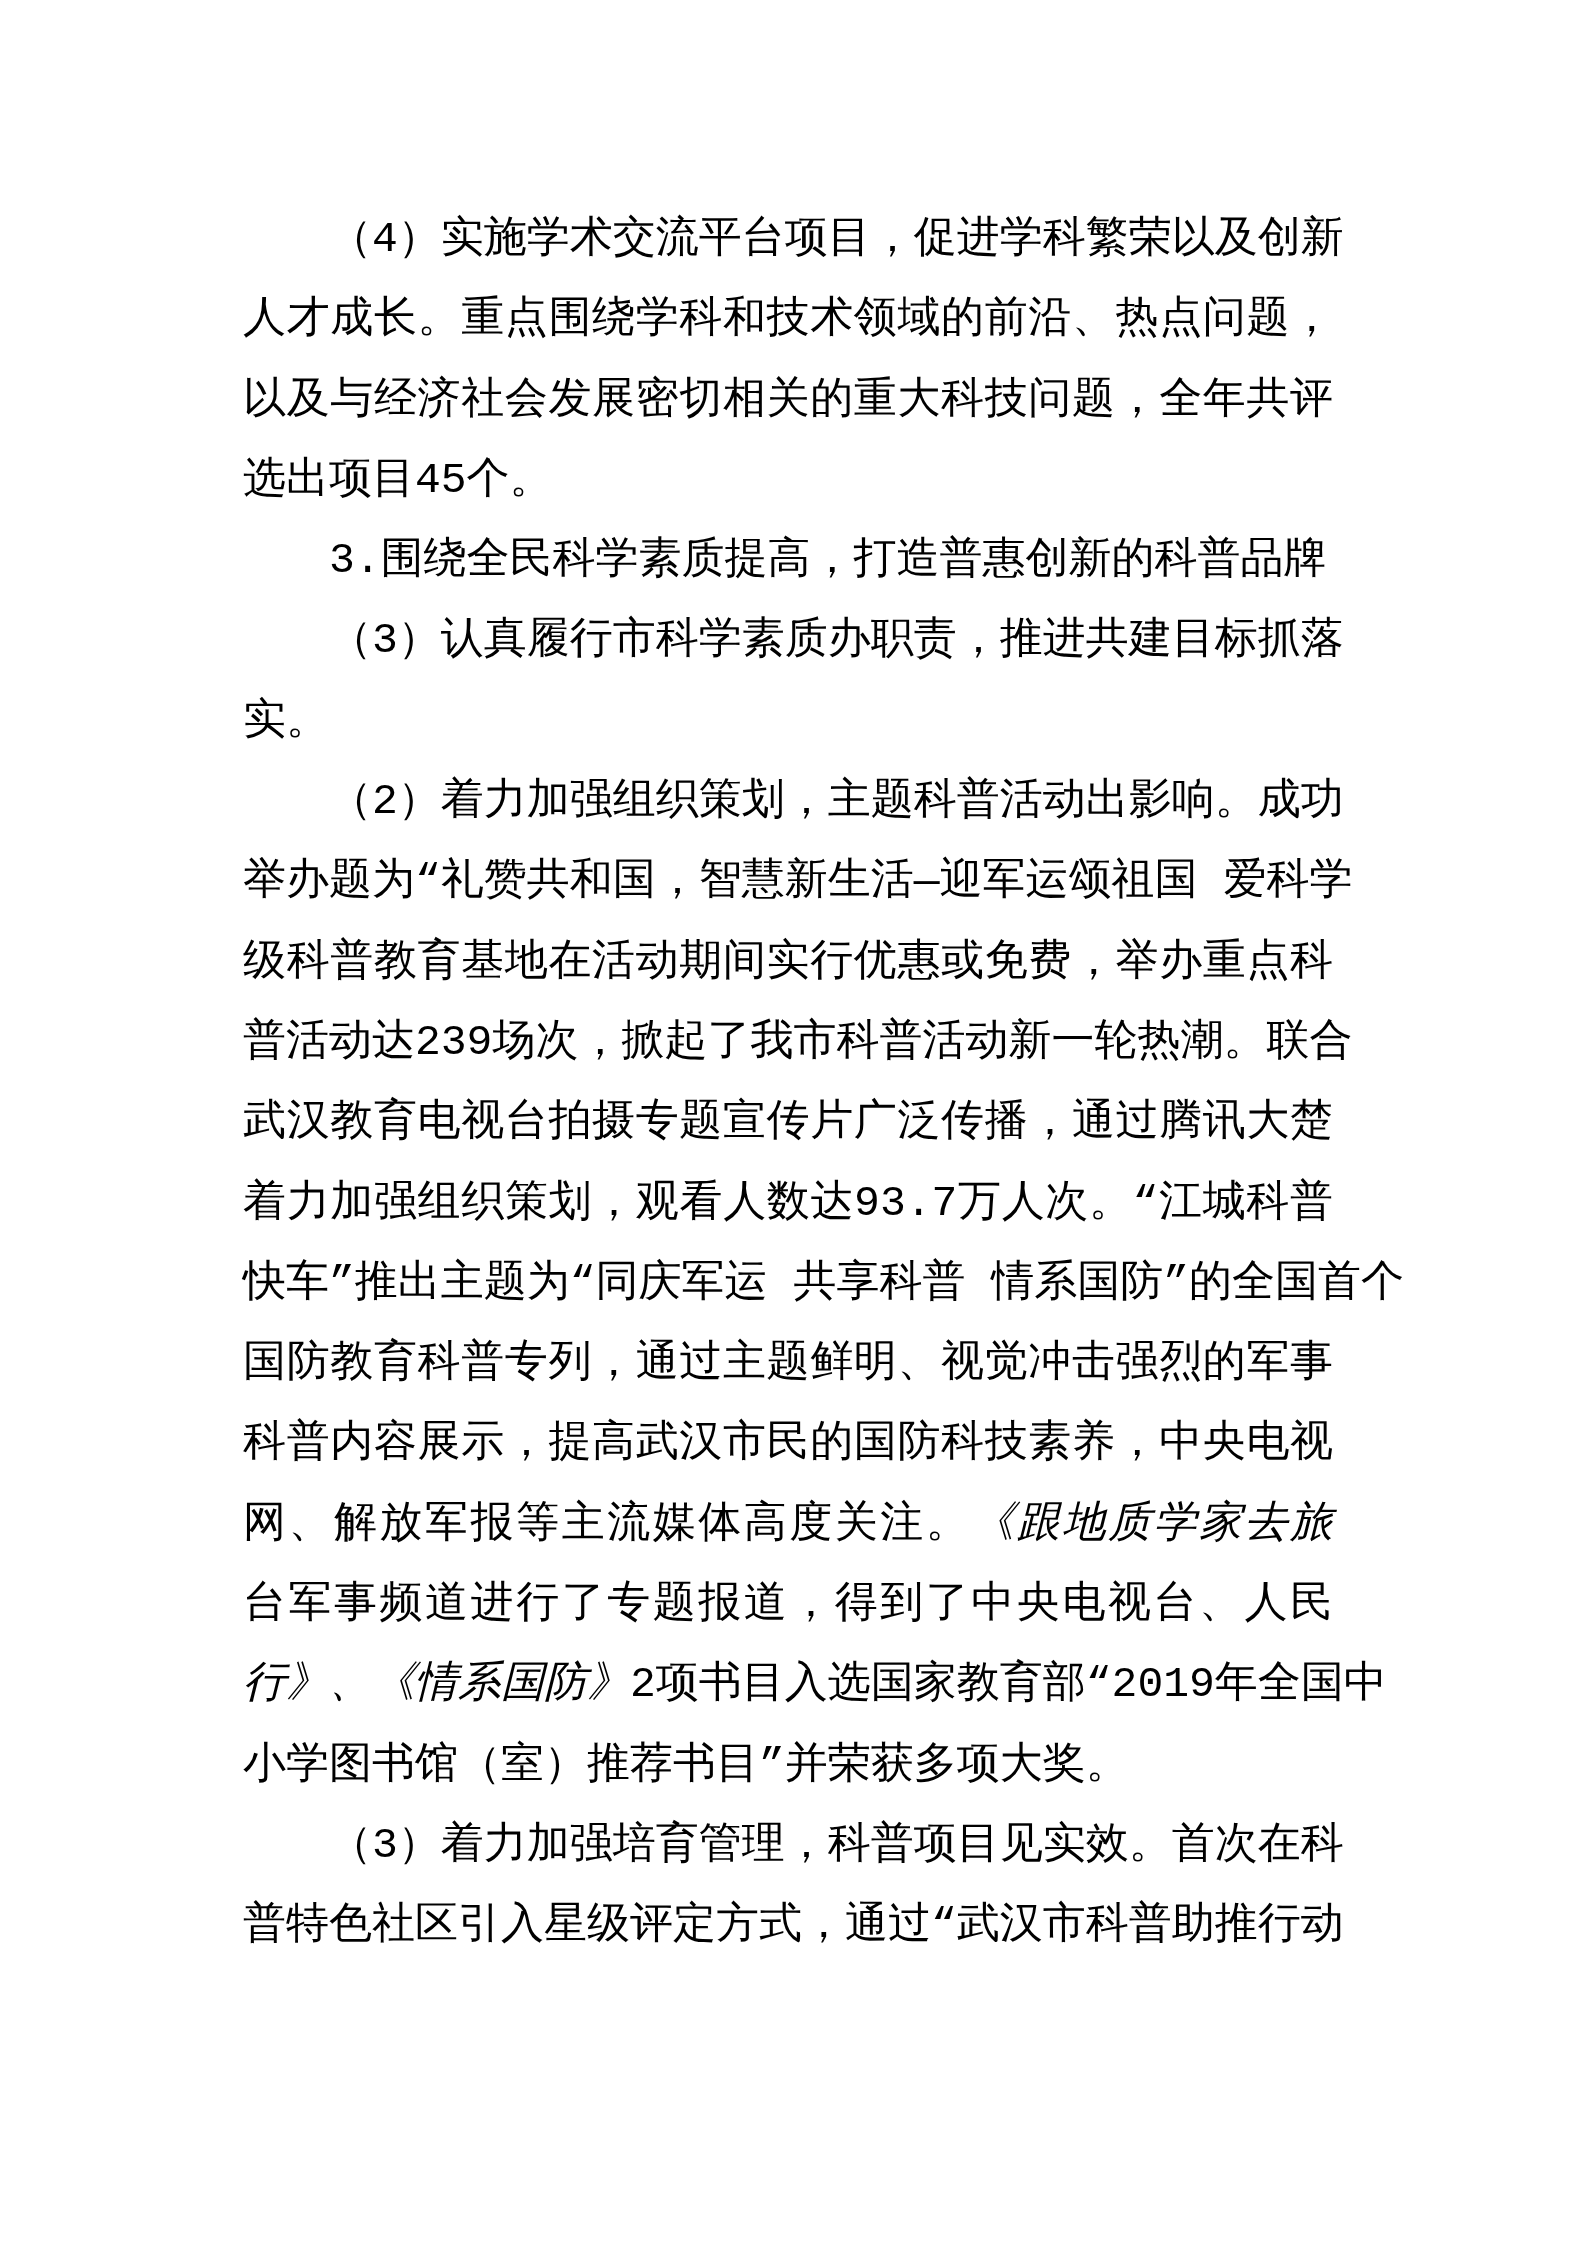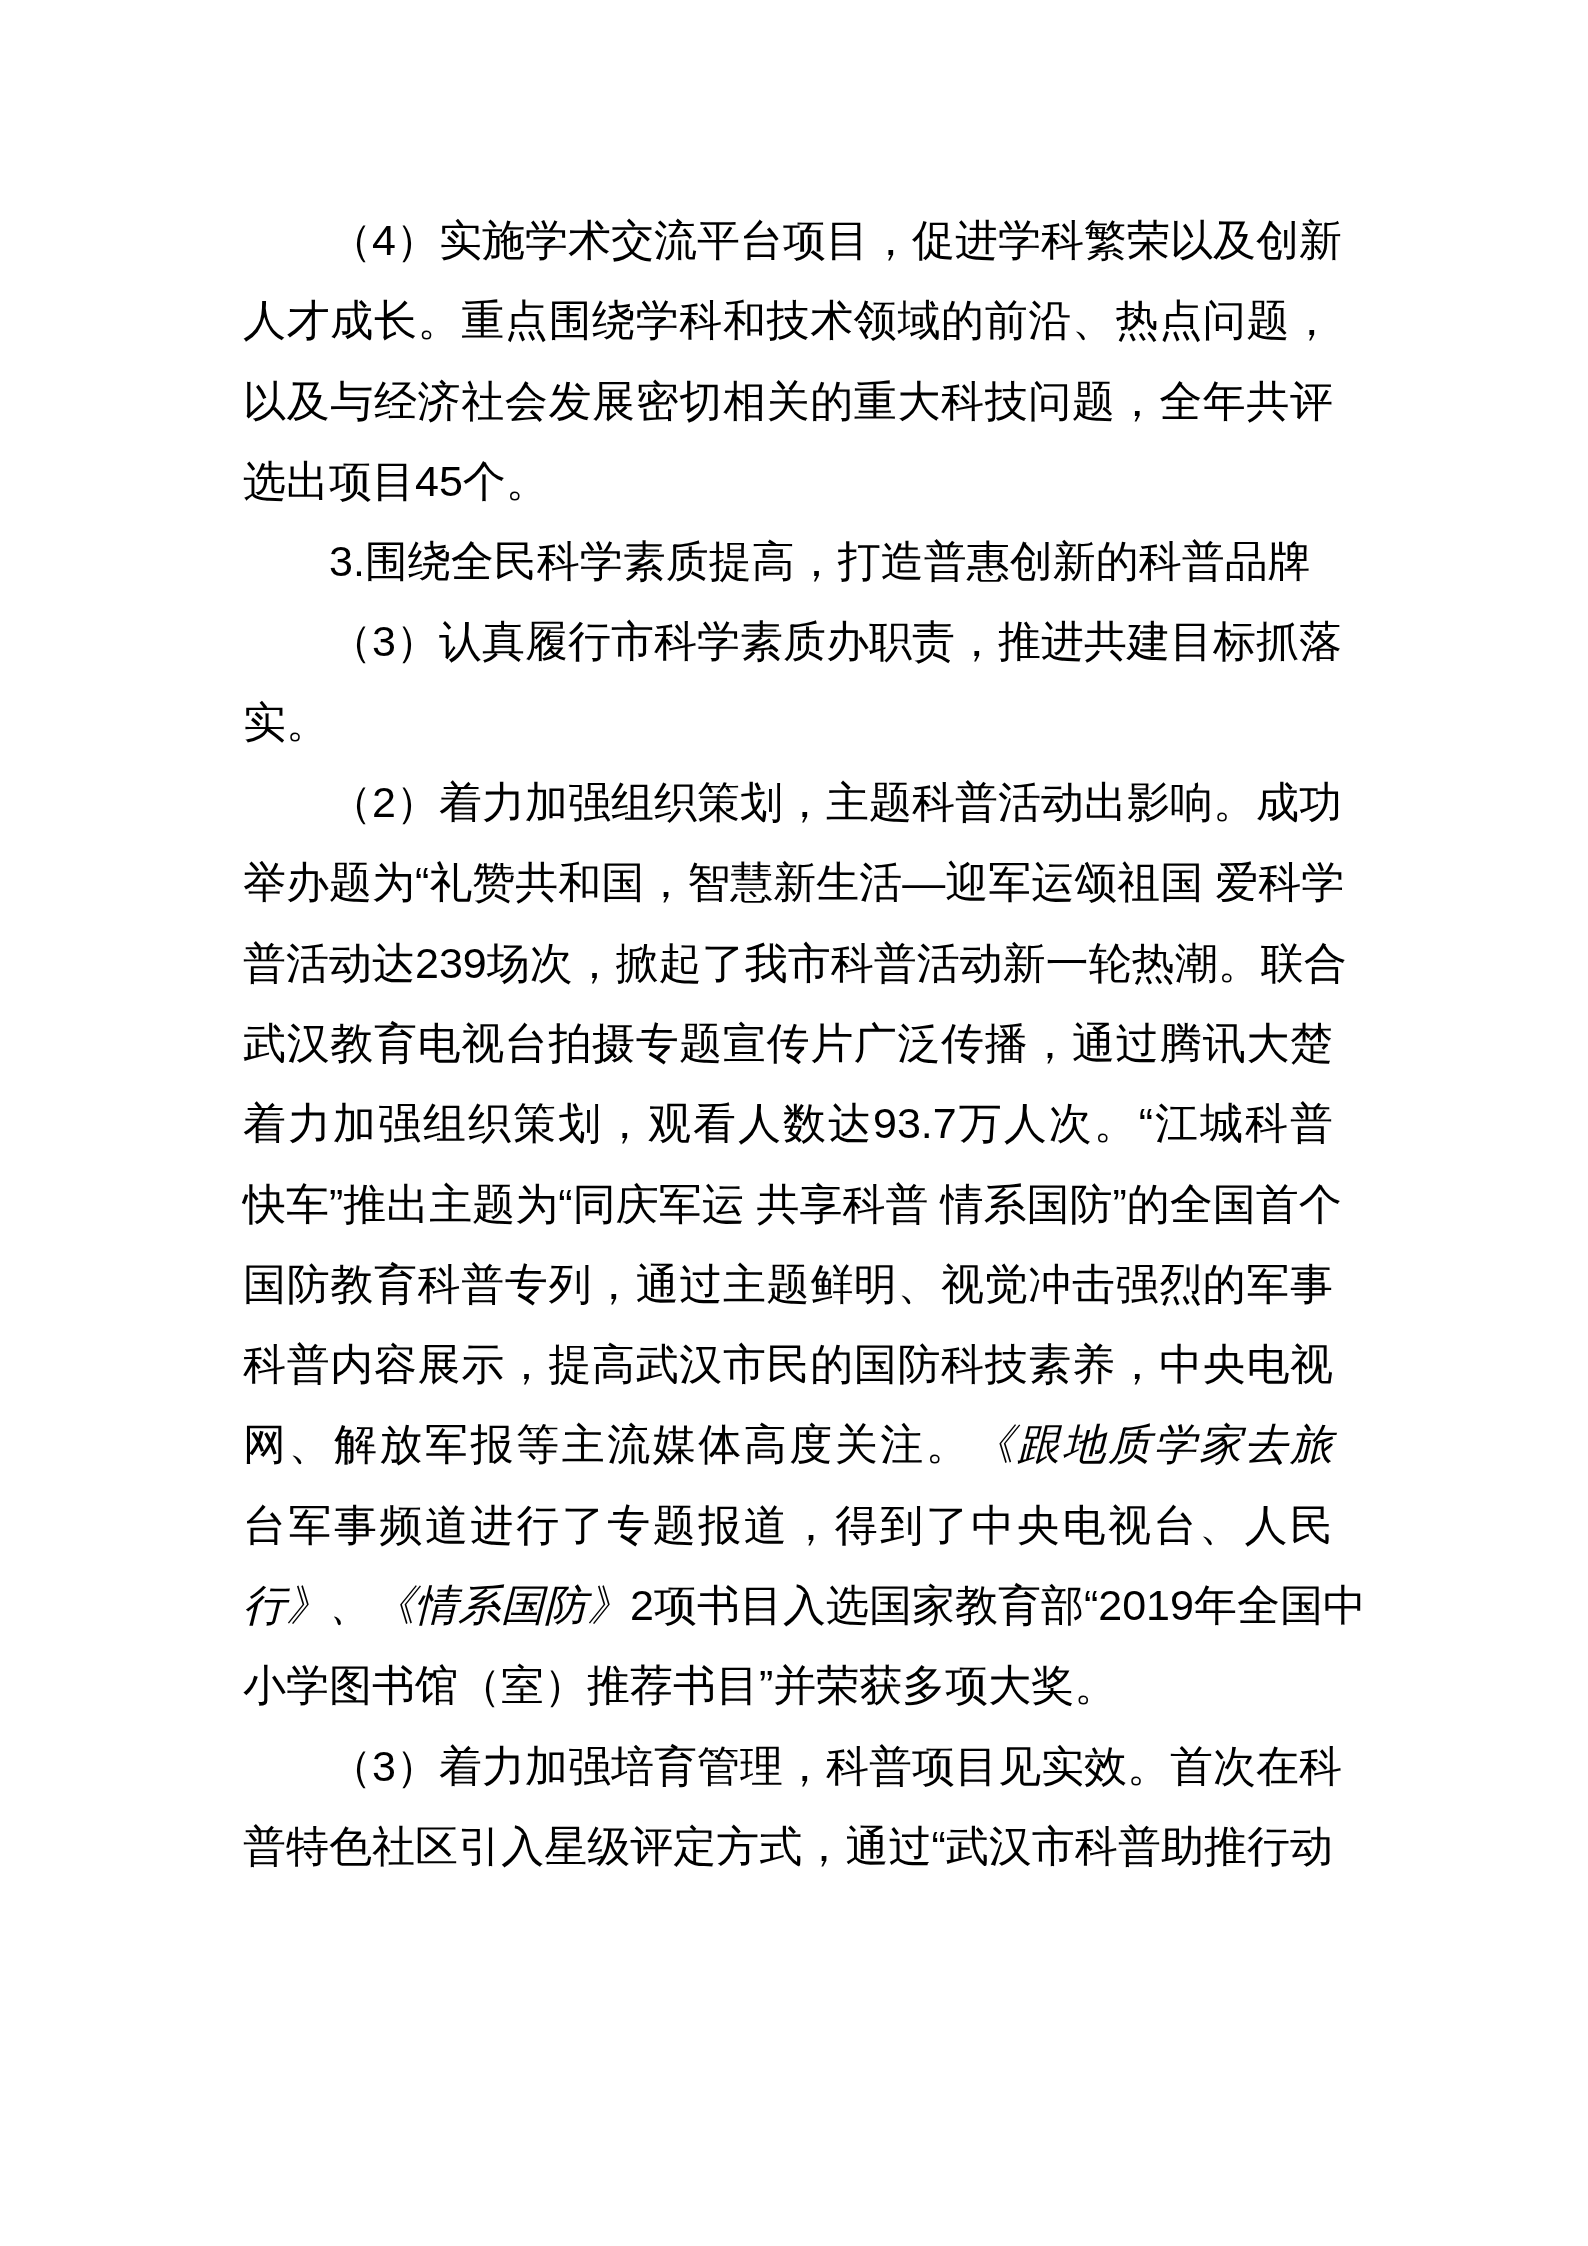--- a/index.html
+++ b/index.html
@@ -6,21 +6,21 @@
     margin: 0;
     padding: 0;
     background: #ffffff;
   }
   .doc-page {
     position: relative;
     width: 1588px;
     height: 2246px;
     background: #ffffff;
     overflow: hidden;
-    font-family: Liberation Sans, sans-serif;
+    font-family: Liberation Mono, monospace;
   }
   .text-block {
     position: absolute;
     left: 243px;
     top: 200px;
     width: 1090px;
     font-size: 43px;
     line-height: 80.3px;
     color: #000000;
     letter-spacing: 0;
@@ -49,20 +49,21 @@
   <div class="text-block" id="lines-container">
       <div class="line indent"><span>（4）实施学术交流平台项目，促进学科繁荣以及创新</span></div>
       <div class="line"><span>人才成长。重点围绕学科和技术领域的前沿、热点问题，</span></div>
       <div class="line"><span>以及与经济社会发展密切相关的重大科技问题，全年共评</span></div>
       <div class="line para-end"><span>选出项目45个。</span></div>
       <div class="line indent para-end"><span>3.围绕全民科学素质提高，打造普惠创新的科普品牌</span></div>
       <div class="line indent"><span>（3）认真履行市科学素质办职责，推进共建目标抓落</span></div>
       <div class="line para-end"><span>实。</span></div>
       <div class="line indent"><span>（2）着力加强组织策划，主题科普活动出影响。成功</span></div>
       <div class="line"><span>举办题为“礼赞共和国，智慧新生活—迎军运颂祖国 爱科学</span></div>
+      <div class="line"><span>级科普教育基地在活动期间实行优惠或免费，举办重点科</span></div>
       <div class="line"><span>普活动达239场次，掀起了我市科普活动新一轮热潮。联合</span></div>
       <div class="line"><span>武汉教育电视台拍摄专题宣传片广泛传播，通过腾讯大楚</span></div>
       <div class="line"><span>着力加强组织策划，观看人数达93.7万人次。“江城科普</span></div>
       <div class="line"><span>快车”推出主题为“同庆军运 共享科普 情系国防”的全国首个</span></div>
       <div class="line"><span>国防教育科普专列，通过主题鲜明、视觉冲击强烈的军事</span></div>
       <div class="line"><span>科普内容展示，提高武汉市民的国防科技素养，中央电视</span></div>
       <div class="line"><span>网、解放军报等主流媒体高度关注。</span><span class="seg-italic">《跟地质学家去旅</span></div>
       <div class="line"><span>台军事频道进行了专题报道，得到了中央电视台、人民</span></div>
       <div class="line"><span class="seg-italic">行》、《情系国防》</span><span>2项书目入选国家教育部“2019年全国中</span></div>
       <div class="line para-end"><span>小学图书馆（室）推荐书目”并荣获多项大奖。</span></div>

